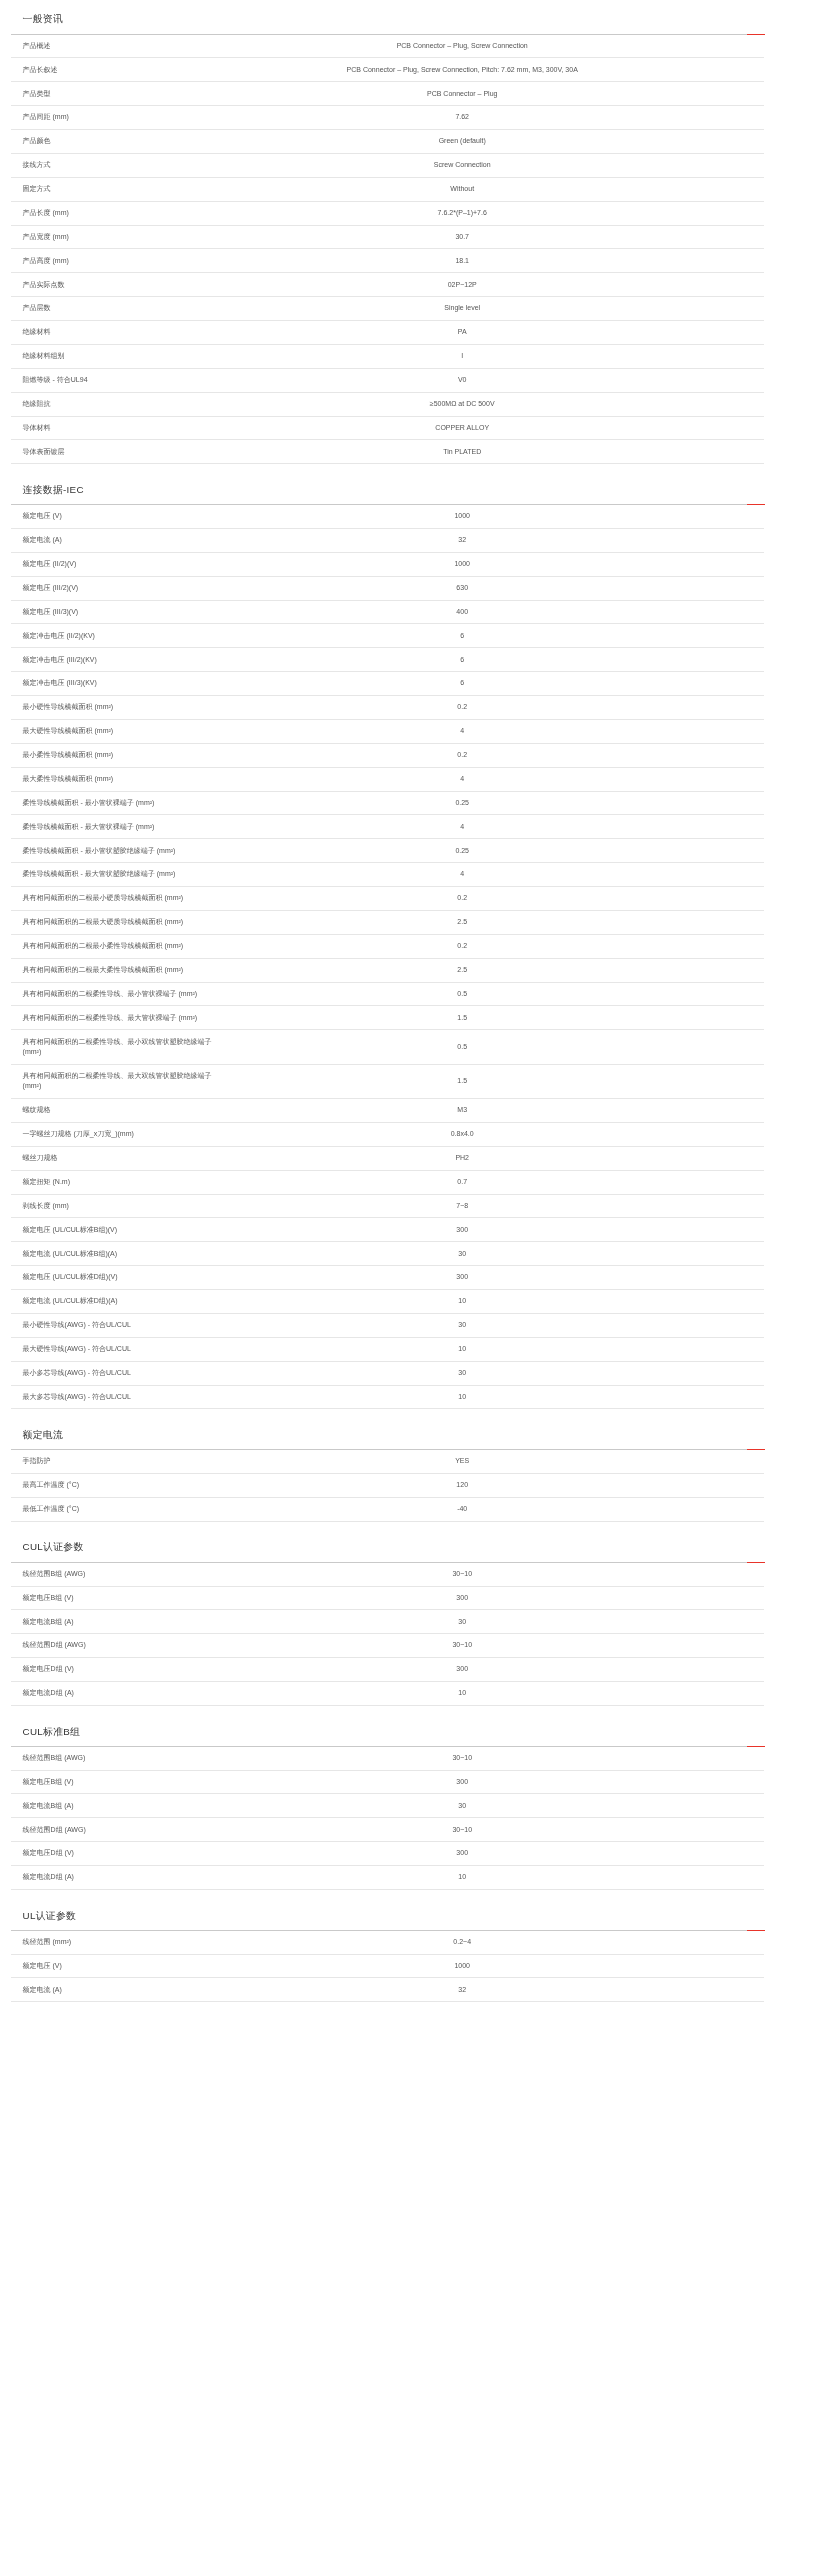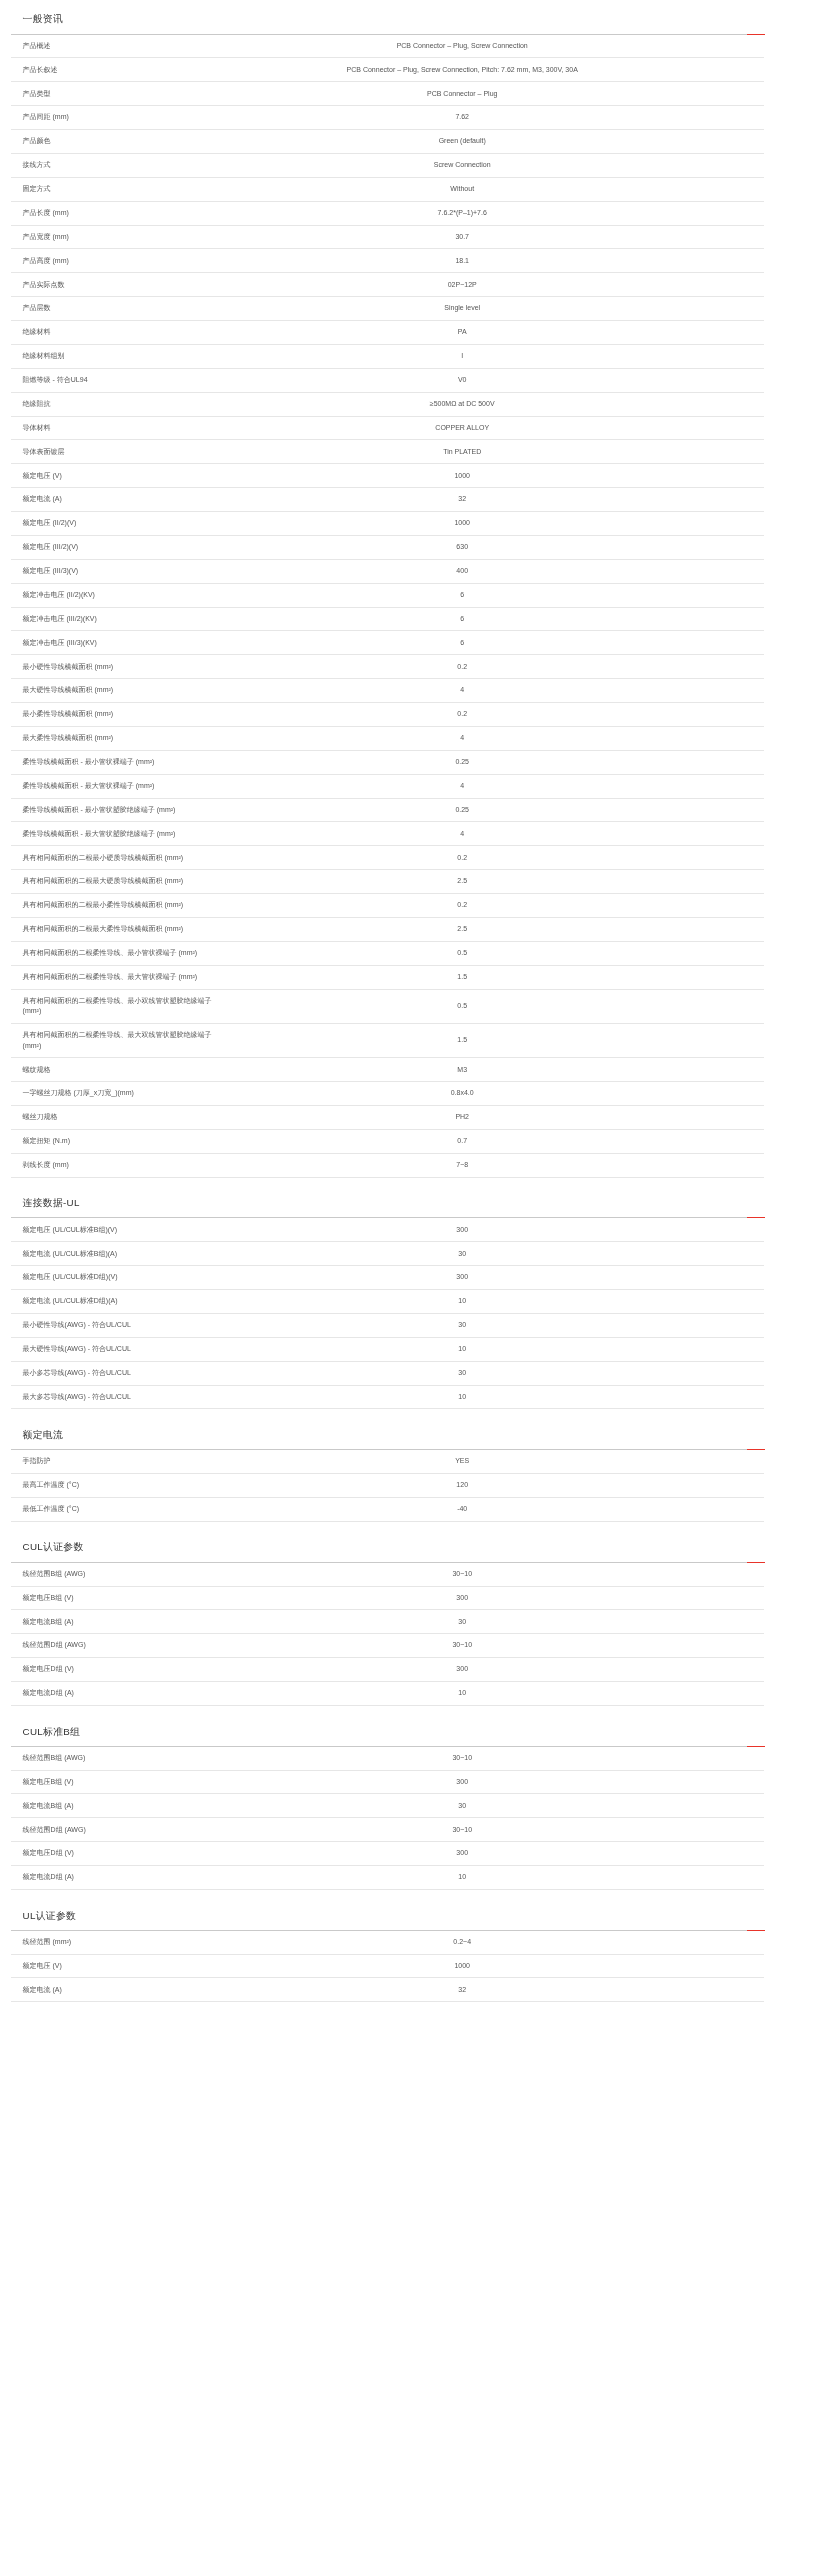--- a/index.html
+++ b/index.html
@@ -157,20 +157,21 @@
               <td class="v">COPPER ALLOY</td>
             </tr>
             <tr>
               <td class="k">导体表面镀层</td>
               <td class="v">Tin PLATED</td>
             </tr>
           </tbody>
         </table>
       </div>
       <div class="section">
+        <div class="section-header"><span class="title">连接数据-IEC</span><span class="accent"></span></div>
         <table class="spec">
           <tbody>
             <tr>
               <td class="k">额定电压 (V)</td>
               <td class="v">1000</td>
             </tr>
             <tr>
               <td class="k">额定电流 (A)</td>
               <td class="v">32</td>
             </tr>
@@ -279,21 +280,20 @@
               <td class="v">0.7</td>
             </tr>
             <tr>
               <td class="k">剥线长度 (mm)</td>
               <td class="v">7~8</td>
             </tr>
           </tbody>
         </table>
       </div>
       <div class="section">
-        <div class="section-header"><span class="title">连接数据-UL</span><span class="accent"></span></div>
         <table class="spec">
           <tbody>
             <tr>
               <td class="k">额定电压 (UL/CUL标准B组)(V)</td>
               <td class="v">300</td>
             </tr>
             <tr>
               <td class="k">额定电流 (UL/CUL标准B组)(A)</td>
               <td class="v">30</td>
             </tr>

